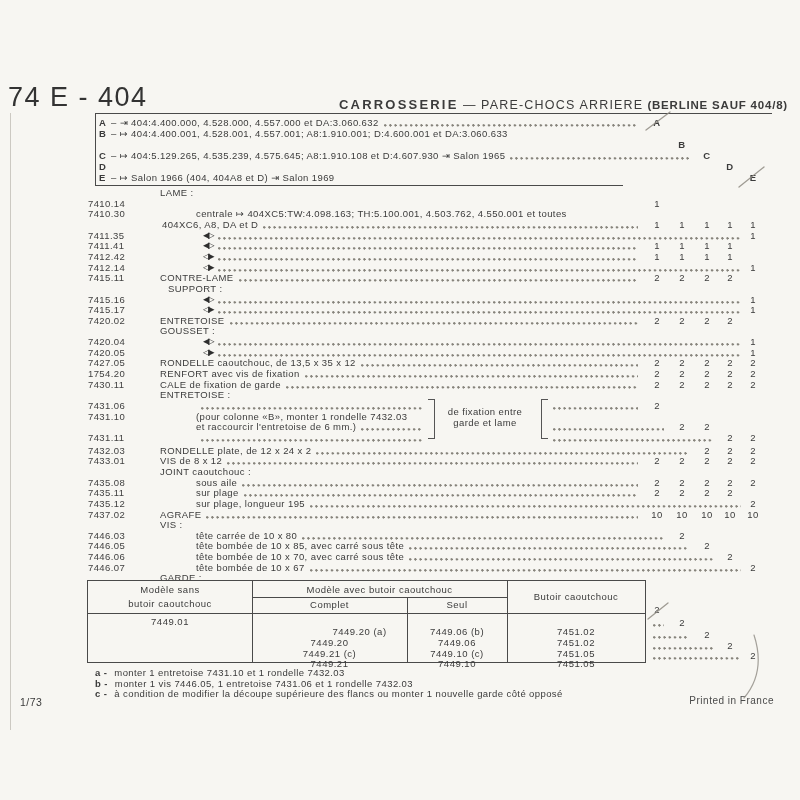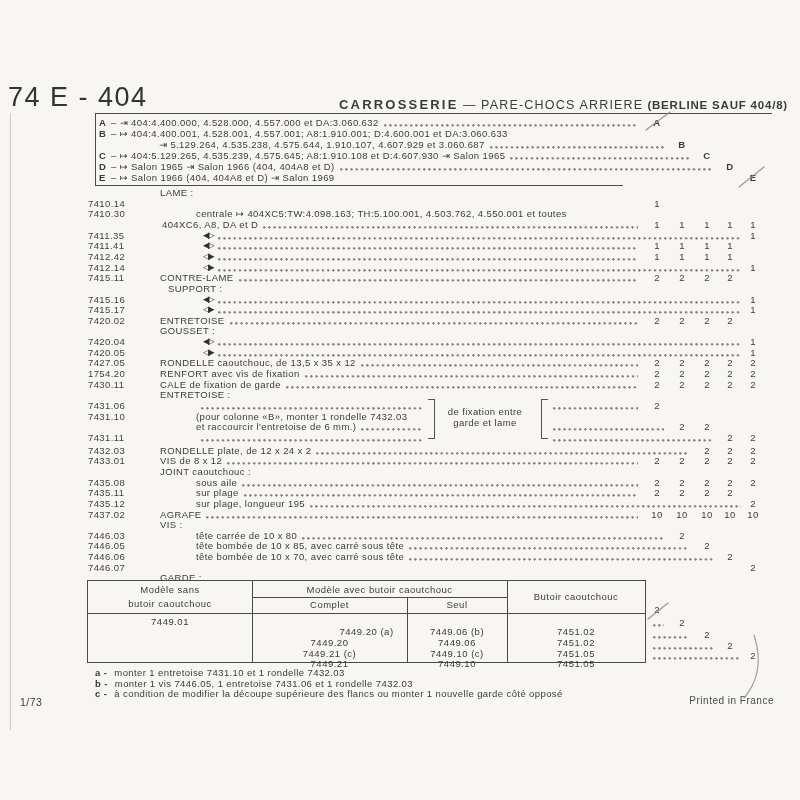--- a/index.html
+++ b/index.html
@@ -70,40 +70,32 @@
       </div>
       <span class="qty letter" style="left: 645px;">A</span>
     </div>
     <div class="prow" style="top: 128px;">
       <span class="code" style="position: absolute; left: 99px;">B</span>
       <div class="lead" style="left: 111px;">
         <span class="lbl">– ↦ 404:4.400.001, 4.528.001, 4.557.001; A8:1.910.001; D:4.600.001 et DA:3.060.633</span>
       </div>
     </div>
     <div class="prow" style="top: 139px;">
-      <div class="lead" style="left: 159px; width: 508px;">
-        <span class="lbl">⇥ 5.129.264, 4.535.238, 4.575.644, 1.910.107, 4.607.929 et 3.060.687</span>
-        <span class="dots"></span>
-      </div>
       <span class="qty letter" style="left: 670px;">B</span>
     </div>
     <div class="prow" style="top: 150px;">
       <span class="code" style="position: absolute; left: 99px;">C</span>
       <div class="lead" style="left: 111px; width: 581px;">
         <span class="lbl">– ↦ 404:5.129.265, 4.535.239, 4.575.645; A8:1.910.108 et D:4.607.930 ⇥ Salon 1965</span>
         <span class="dots"></span>
       </div>
       <span class="qty letter" style="left: 695px;">C</span>
     </div>
     <div class="prow" style="top: 161px;">
       <span class="code" style="position: absolute; left: 99px;">D</span>
-      <div class="lead" style="left: 111px; width: 605px;">
-        <span class="lbl">– ↦ Salon 1965 ⇥ Salon 1966 (404, 404A8 et D)</span>
-        <span class="dots"></span>
-      </div>
       <span class="qty letter" style="left: 718px;">D</span>
     </div>
     <div class="prow" style="top: 172px;">
       <span class="code" style="position: absolute; left: 99px;">E</span>
       <div class="lead" style="left: 111px; width: 633px; flex-direction: column;">
         <span class="lbl">– ↦ Salon 1966 (404, 404A8 et D) ⇥ Salon 1969</span>
         <span class="dots"></span>
       </div>
       <span class="qty letter" style="left: 741px;">E</span>
     </div>
@@ -427,20 +419,24 @@
     <div class="prow" style="top: 551.1px;">
       <span class="ref">7446.06</span>
       <div class="lead" style="left: 196px; width: 520px;">
         <span class="lbl">tête bombée de 10 x 70, avec carré sous tête</span>
         <span class="dots"></span>
       </div>
       <span class="qty" style="left: 718px;">2</span>
     </div>
     <div class="prow" style="top: 561.75px;">
       <span class="ref">7446.07</span>
+      <div class="lead" style="left: 196px; width: 548px;">
+        <span class="lbl">tête bombée de 10 x 67</span>
+        <span class="dots"></span>
+      </div>
       <span class="qty" style="left: 741px;">2</span>
     </div>
     <div class="prow" style="top: 572.4px;">
       <div class="lead" style="left: 160px;">
         <span class="lbl">GARDE :</span>
       </div>
     </div>
   </div>
 
 <div class="abs" id="garde-table">
@@ -450,21 +446,21 @@
   <div class="hline" style="left:164px;top:16px;width:255px;"></div>
   <div class="hline" style="left:0;top:32px;width:557px;"></div>
   <div class="cell" style="left:0;top:3px;width:164px;">Modèle sans</div>
   <div class="cell" style="left:0;top:17px;width:164px;">butoir caoutchouc</div>
   <div class="cell" style="left:164px;top:3px;width:255px;">Modèle avec butoir caoutchouc</div>
   <div class="cell" style="left:164px;top:18px;width:155px;">Complet</div>
   <div class="cell" style="left:319px;top:18px;width:100px;">Seul</div>
   <div class="cell" style="left:419px;top:10px;width:138px;">Butoir caoutchouc</div>
   <div class="cell" style="left:0;top:35px;width:164px;">7449.01</div>
   <div id="garde-body">
-      <div class="cell" style="left: 168px; width: 155px; top: 45px; padding-left: 33px;">7449.20 (a)</div>
+      <div class="cell" style="left: 161px; width: 155px; top: 45px; padding-left: 33px;">7449.20 (a)</div>
       <div class="cell" style="left: 319px; width: 100px; top: 45px;">7449.06 (b)</div>
       <div class="cell" style="left: 419px; width: 138px; top: 45px;">7451.02</div>
       <div class="cell" style="left: 164px; width: 155px; top: 55.8px;">7449.20</div>
       <div class="cell" style="left: 319px; width: 100px; top: 55.8px;">7449.06</div>
       <div class="cell" style="left: 419px; width: 138px; top: 55.8px;">7451.02</div>
       <div class="cell" style="left: 164px; width: 155px; top: 66.6px;">7449.21 (c)</div>
       <div class="cell" style="left: 319px; width: 100px; top: 66.6px;">7449.10 (c)</div>
       <div class="cell" style="left: 419px; width: 138px; top: 66.6px;">7451.05</div>
       <div class="cell" style="left: 164px; width: 155px; top: 77.4px;">7449.21</div>
       <div class="cell" style="left: 319px; width: 100px; top: 77.4px;">7449.10</div>

